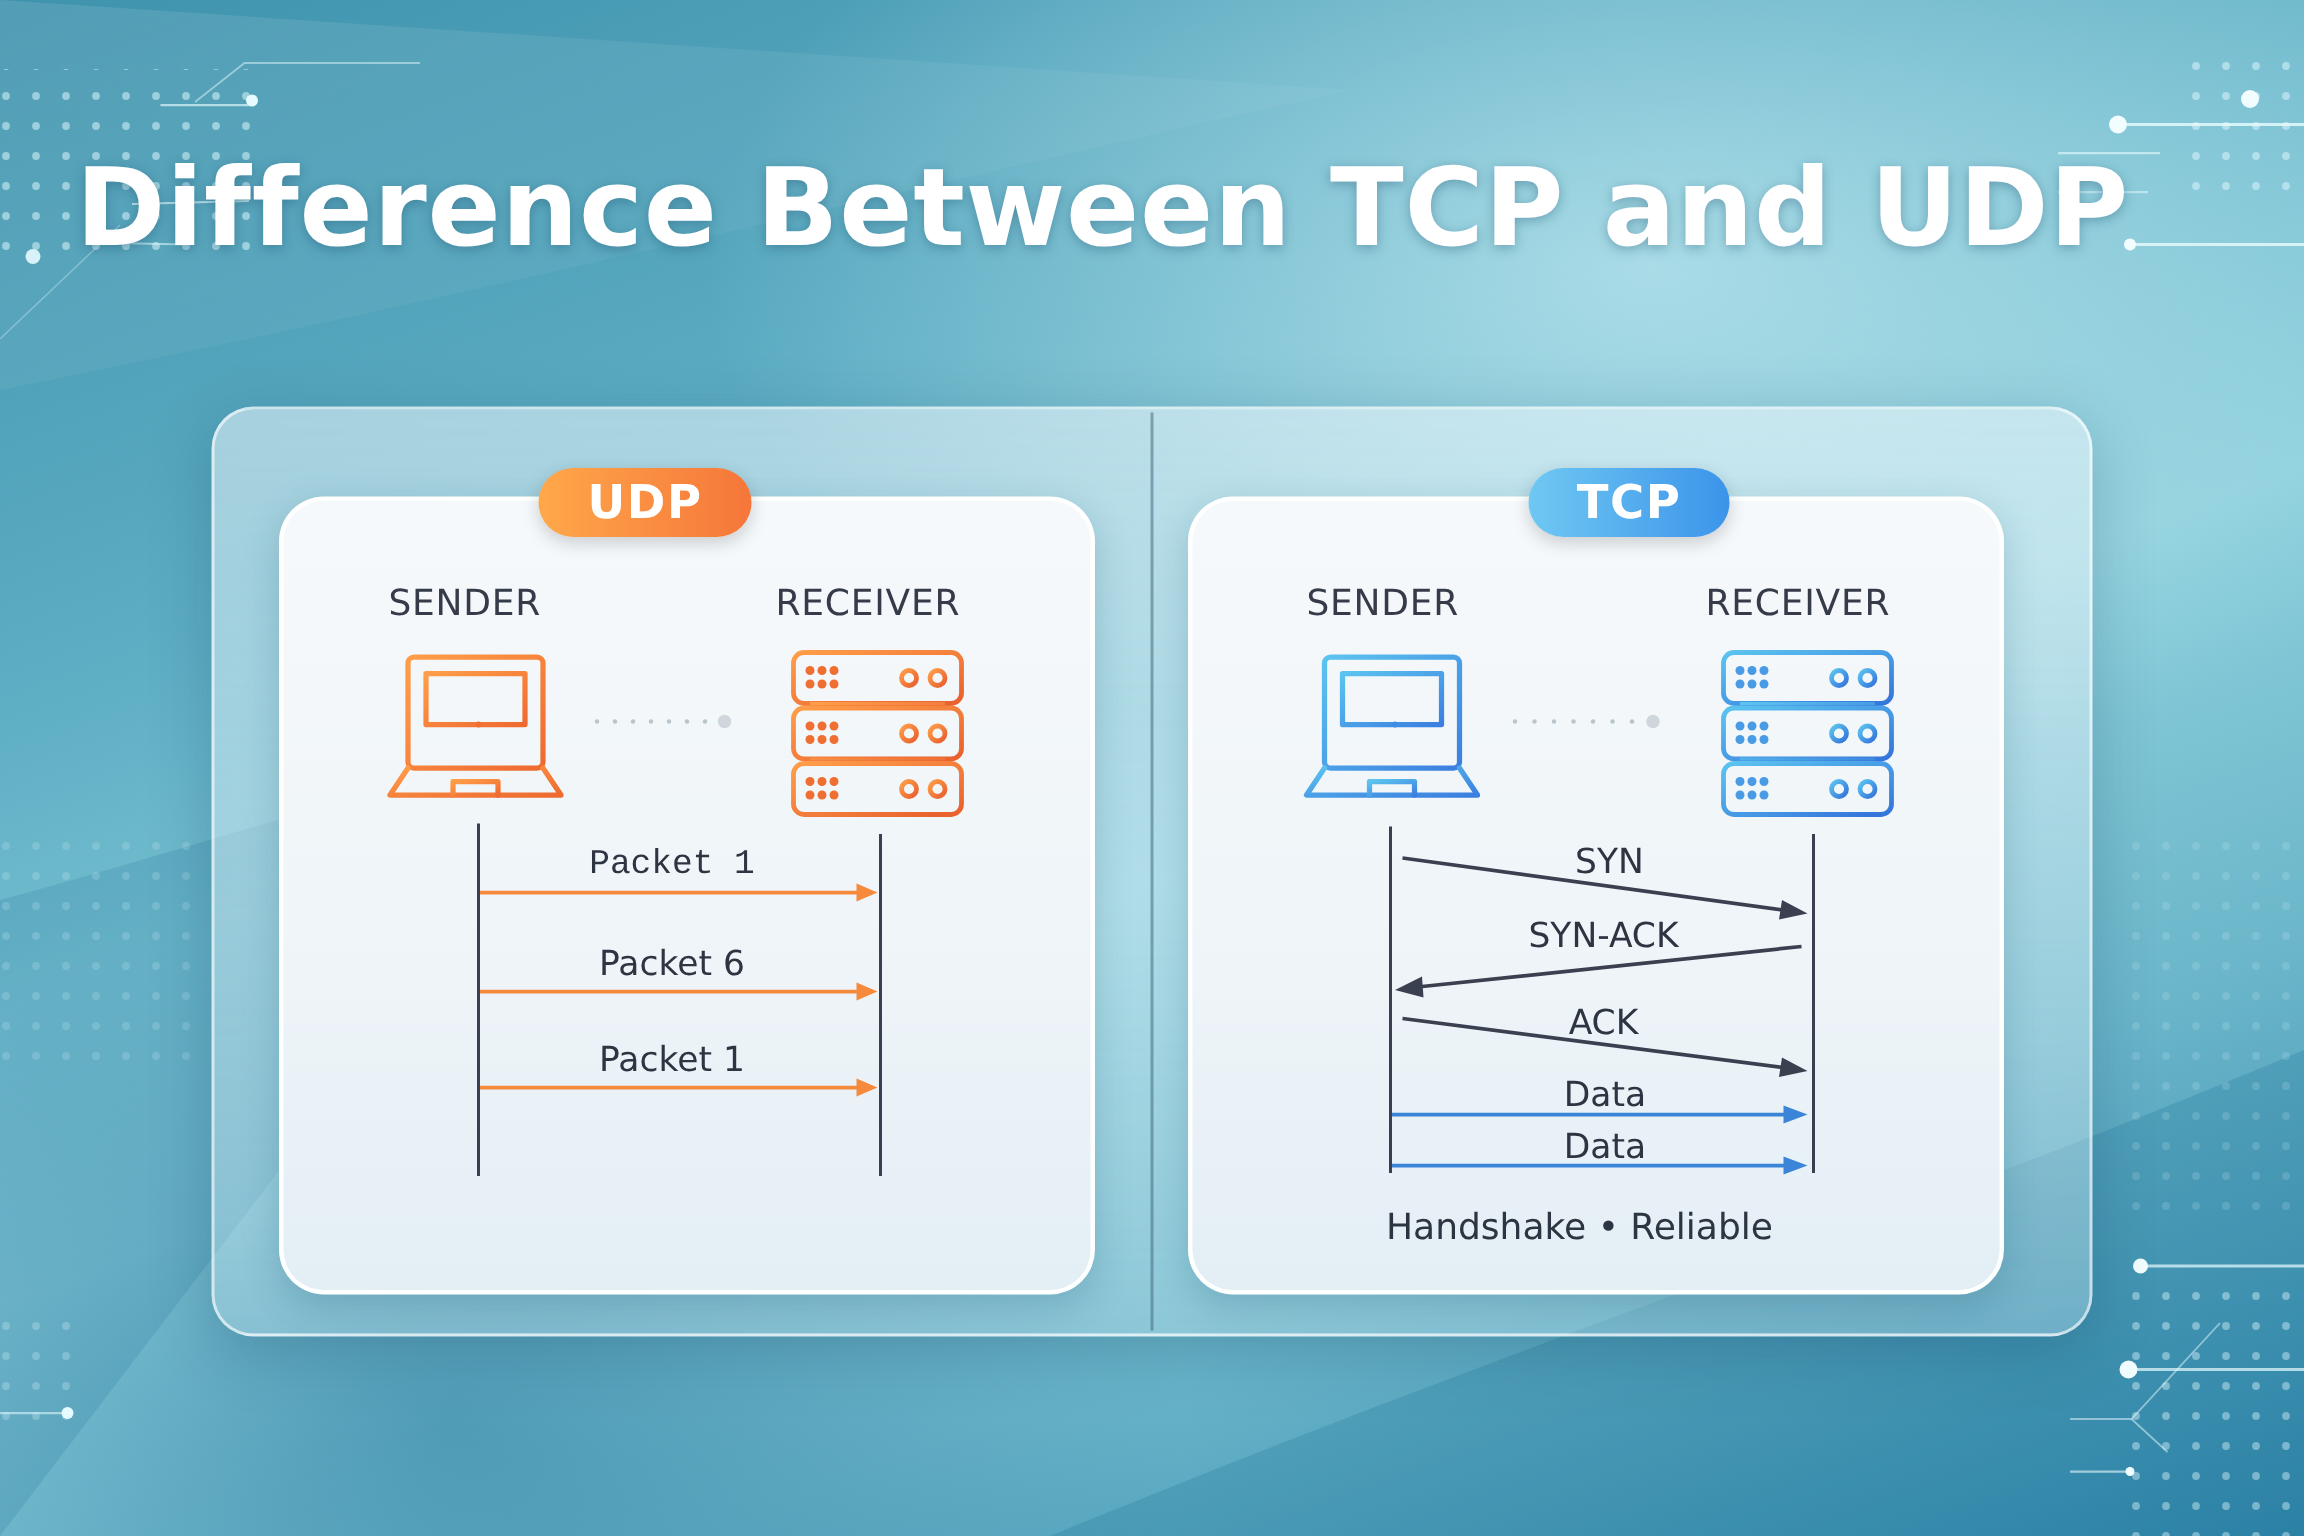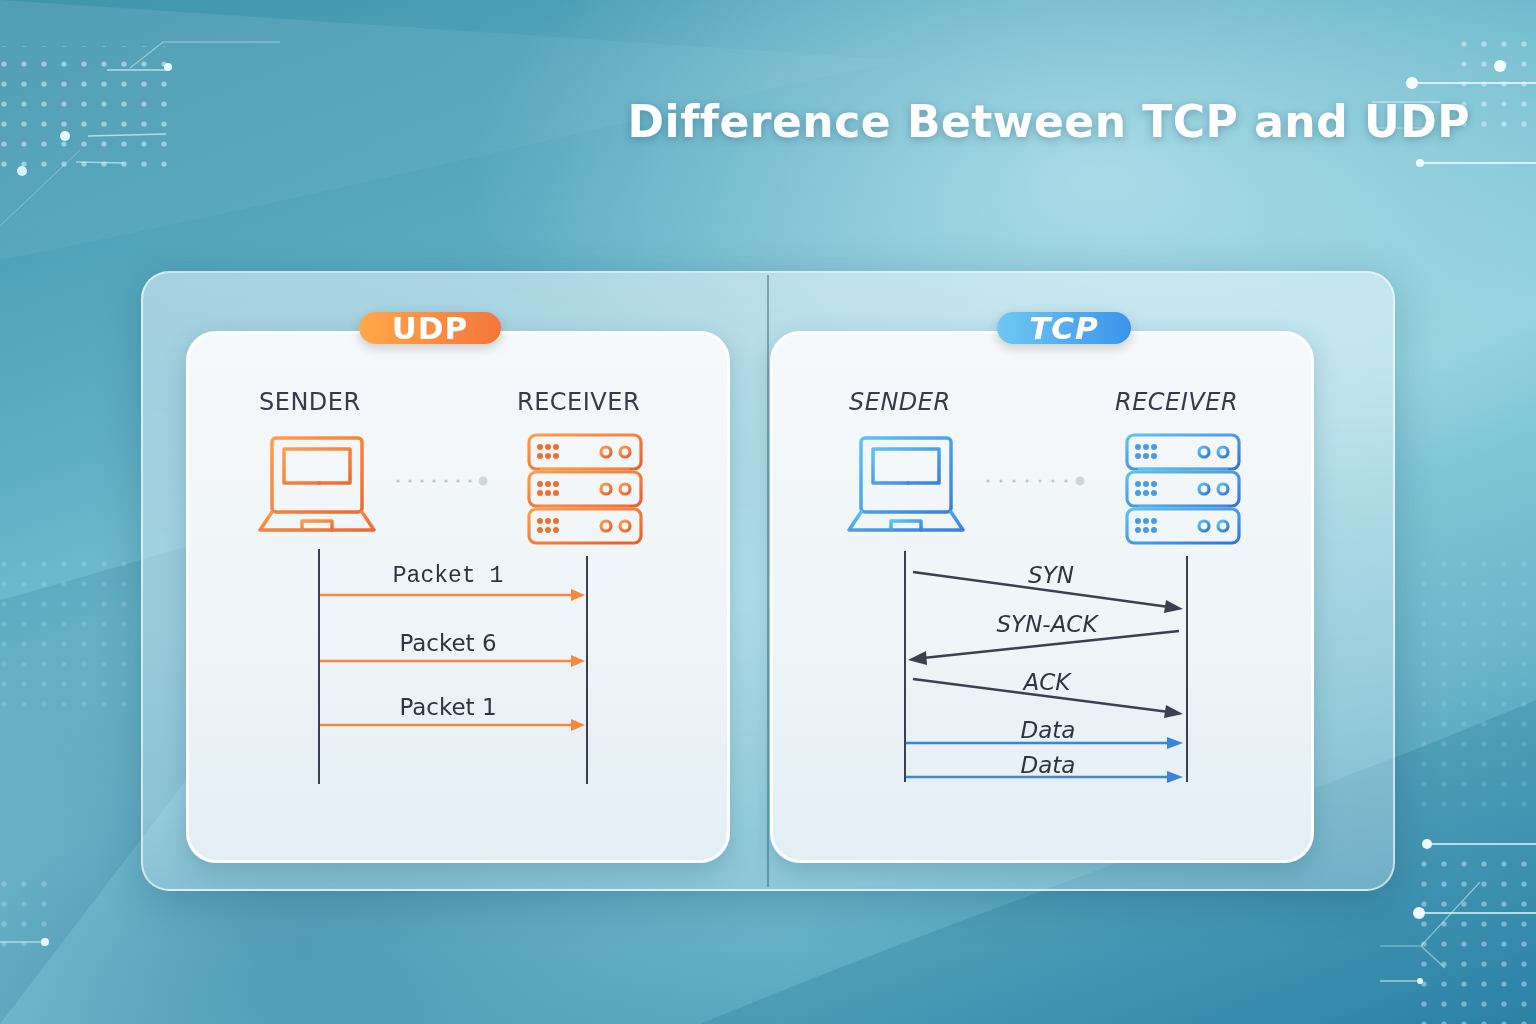--- a/index.html
+++ b/index.html
@@ -10,22 +10,22 @@
     background:
       radial-gradient(ellipse 900px 500px at 1100px 180px, rgba(190,232,240,0.75), rgba(190,232,240,0) 70%),
       radial-gradient(ellipse 700px 500px at 300px 950px, rgba(30,110,150,0.45), rgba(30,110,150,0) 70%),
       linear-gradient(160deg, #3f93ad 0%, #5eaec4 30%, #8ccfdc 55%, #6bb6ca 75%, #2f86aa 100%);
   }
   .bg-wave {
     position: absolute; inset: 0; pointer-events: none;
   }
   .title {
     position: absolute; left: 0; top: 96px; width: 1470px;
-    text-align: right;
-    font-size: 44px; font-weight: bold; color: #ffffff;
+    text-align: center;
+    font-size: 72px; font-weight: bold; color: #ffffff;
     letter-spacing: 0.5px;
     text-shadow: 0 2px 8px rgba(20,70,100,0.35);
     font-family: "DejaVu Sans", sans-serif;
   }
   .outer-panel {
     position: absolute; left: 141px; top: 271px; width: 1254px; height: 620px;
     border-radius: 28px;
     background: linear-gradient(180deg, rgba(235,245,250,0.55), rgba(200,230,240,0.35));
     border: 2px solid rgba(255,255,255,0.6);
     box-shadow: 0 10px 40px rgba(10,60,90,0.25);
@@ -35,23 +35,23 @@
     background: rgba(70,110,130,0.55);
   }
   .card {
     position: absolute; top: 331px; width: 544px; height: 532px;
     border-radius: 30px;
     background: linear-gradient(180deg, #f6f9fb 0%, #eef4f8 60%, #e3eef5 100%);
     border: 3px solid rgba(255,255,255,0.95);
     box-shadow: 0 8px 24px rgba(20,80,110,0.22);
   }
   .card.udp { left: 186px; }
-  .card.tcp { left: 770px; font-style: italic; }
+  .card.tcp { left: 792px; }
   .pill {
-    position: absolute; top: -22px; height: 32px;
+    position: absolute; top: -22px; height: 46px;
     border-radius: 23px; color: #fff; font-weight: bold; font-size: 31px;
     display: flex; align-items: center; justify-content: center;
     letter-spacing: 1px;
     box-shadow: 0 4px 12px rgba(0,0,0,0.18);
   }
   .pill.udp { left: 170px; width: 142px; background: linear-gradient(90deg, #ffa84a, #f5763a); }
   .pill.tcp { left: 224px; width: 134px; background: linear-gradient(90deg, #6fc8f2, #3c94ea); }
   .role-label {
     position: absolute; top: 54px; font-size: 24px; color: #353b48;
     letter-spacing: 0.5px;
@@ -318,13 +318,14 @@
       <line x1="133" y1="443" x2="396" y2="443"></line>
       <polygon points="394,437 410,443 394,449" stroke="none"></polygon>
     </g>
   </svg>
   <div class="msg-label" style="left:178px;top:228px;">SYN</div>
   <div class="msg-label" style="left:174px;top:277px;">SYN-ACK</div>
   <div class="msg-label" style="left:174px;top:335px;">ACK</div>
   <div class="msg-label" style="left:175px;top:383px;">Data</div>
   <div class="msg-label" style="left:175px;top:418px;">Data</div>
 
+  <div class="footer" style="left:-14px;">Handshake • Reliable</div>
 </div>
 
 </body></html>

